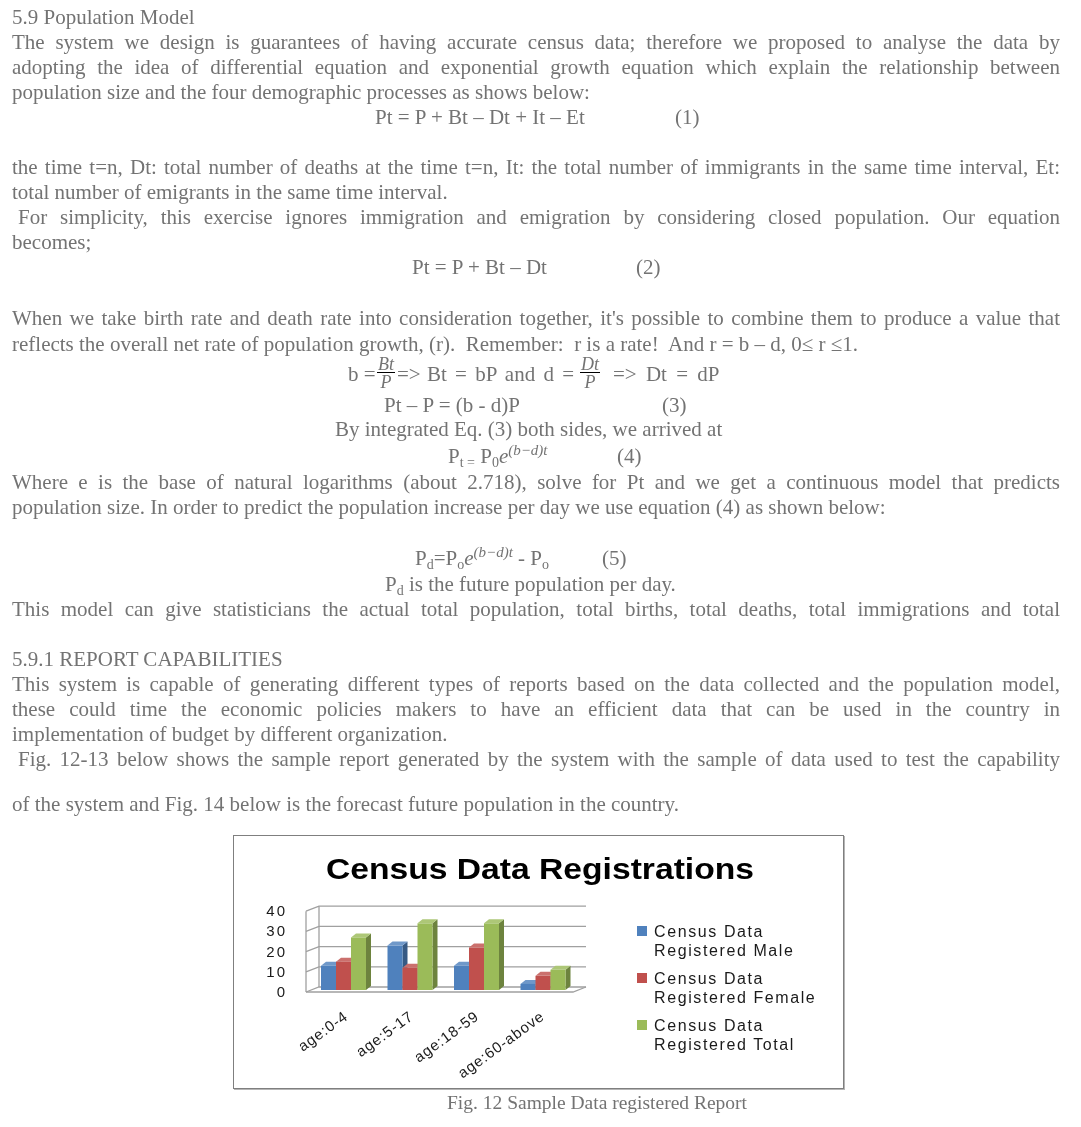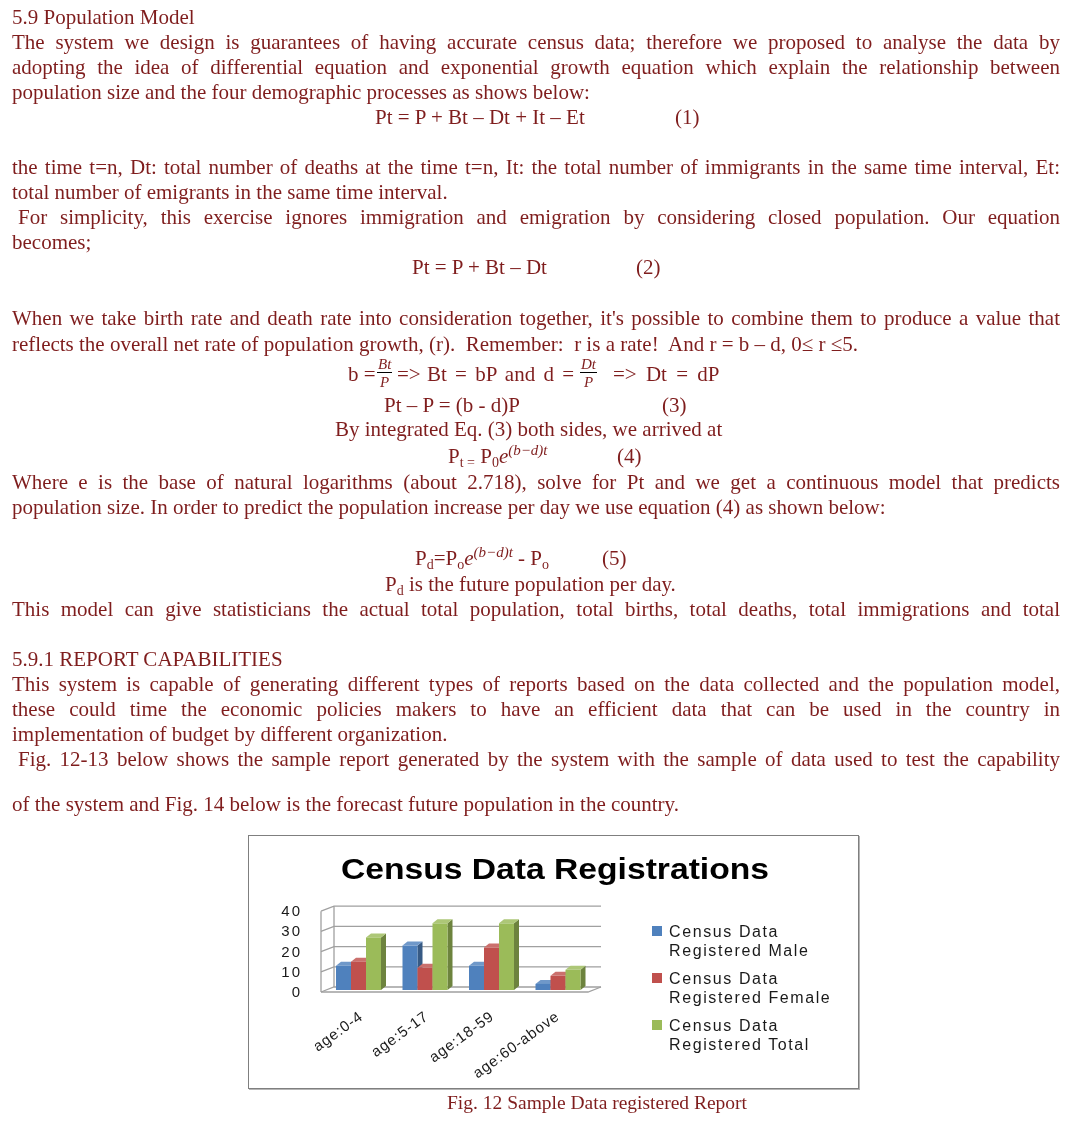--- a/index.html
+++ b/index.html
@@ -4,21 +4,21 @@
 <style>
   html, body { margin: 0; padding: 0; background: #ffffff; }
   .page {
     position: relative;
     width: 1081px;
     height: 1127px;
     background: #ffffff;
     overflow: hidden;
     font-family: "Liberation Serif", serif;
     font-size: 21px;
-    color: #7f1d1d;
+    color: #737373;
   }
   .ln {
     position: absolute;
     left: 12px;
     width: 1048px;
     height: 25px;
     line-height: 25px;
     overflow: hidden;
   }
   .j { text-align: justify; text-align-last: justify; white-space: normal; }
@@ -41,21 +41,21 @@
   sup, .sup {
     font-size: 15px;
     vertical-align: 8px;
     line-height: 0;
   }
   .mi { font-style: italic; }
   .frac {
     position: absolute;
     top: 357px;
     font-style: italic;
-    font-size: 15px;
+    font-size: 18px;
     text-align: center;
   }
   .frac .num {
     display: block;
     line-height: 15px;
     height: 15px;
     border-bottom: 1px solid #000;
     padding: 0 1px;
   }
   .frac .den {
@@ -65,21 +65,20 @@
   }
   .chart-box {
     position: absolute;
     left: 233px;
     top: 835px;
     width: 609px;
     height: 252px;
     border: 1px solid #7f7f7f;
     box-shadow: 1px 1px 0 #b5b5b5;
     background: #ffffff;
-    margin-left: 15px;
   }
   .chart-box svg { position: absolute; left: 0; top: 0; }
   .caption {
     position: absolute;
     left: 447px;
     top: 1092px;
     font-size: 19.5px;
     line-height: 22px;
     white-space: pre;
   }
@@ -101,21 +100,21 @@
   <div class="ln j" style="top:155px">the time t=n, Dt: total number of deaths at the time t=n, It: the total number of immigrants in the same time interval, Et:</div>
   <div class="ln l" style="top:180px">total number of emigrants in the same time interval.</div>
 
   <div class="ln j ind6" style="top:205px">For simplicity, this exercise ignores immigration and emigration by considering closed population. Our equation</div>
   <div class="ln l" style="top:230px">becomes;</div>
 
   <span class="eq" style="left:412px;top:255px">Pt = P + Bt – Dt</span>
   <span class="eq" style="left:636px;top:255px">(2)</span>
 
   <div class="ln j" style="top:306px">When we take birth rate and death rate into consideration together, it's possible to combine them to produce a value that</div>
-  <div class="ln l" style="top:332px">reflects the overall net rate of population growth, (r).  Remember:  r is a rate!  And r = b – d, 0≤ r ≤5.</div>
+  <div class="ln l" style="top:332px">reflects the overall net rate of population growth, (r).  Remember:  r is a rate!  And r = b – d, 0≤ r ≤1.</div>
 
   <div>
     <span class="eq" style="left:348px;top:362px">b =</span>
     <div class="frac" style="left:377px">
       <span class="num">Bt</span>
       <span class="den">P</span>
     </div>
     <span class="eq" style="left:397px;top:362px">=&gt;</span>
     <span class="eq ws3" style="left:427px;top:362px">Bt = bP and d =</span>
     <div class="frac" style="left:580px">

